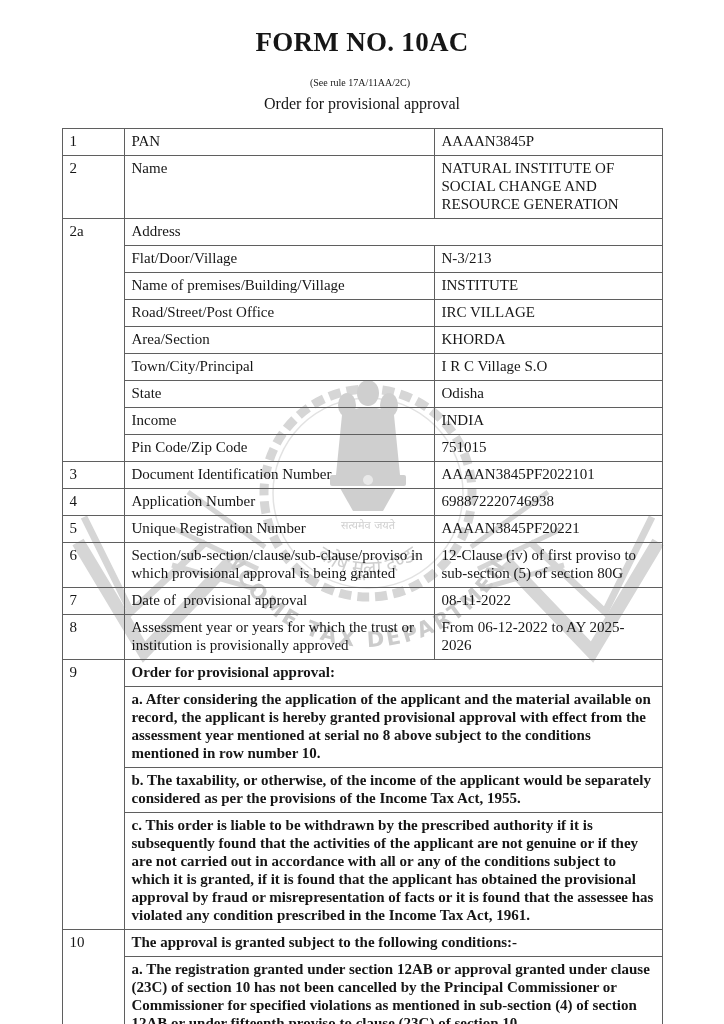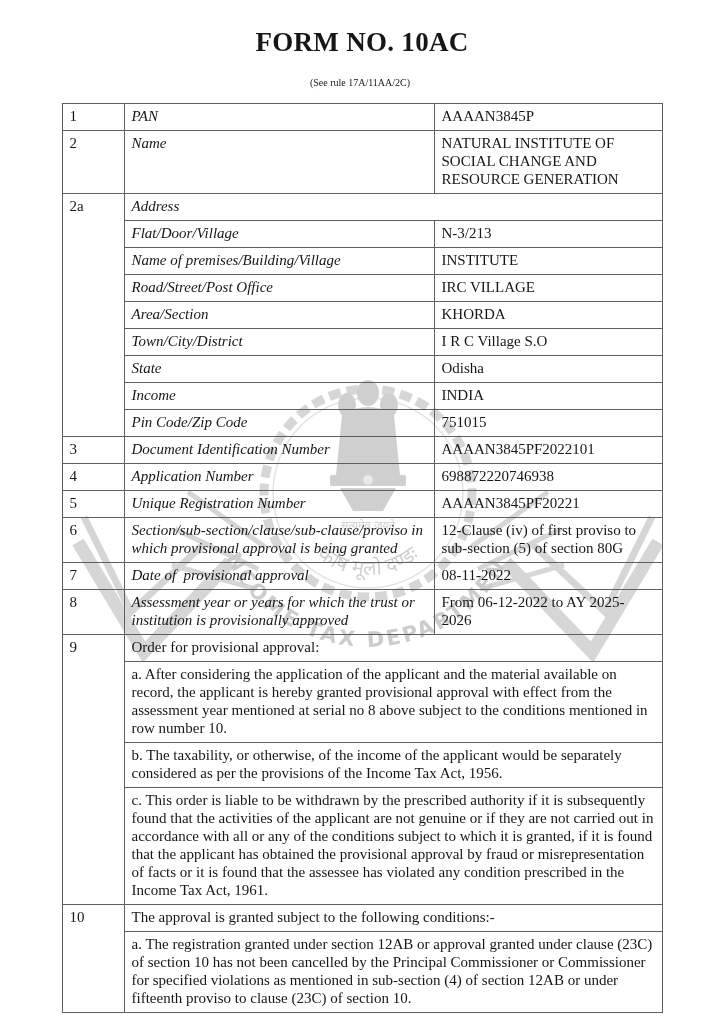--- a/index.html
+++ b/index.html
@@ -36,23 +36,23 @@
   }
   table.form td {
     border:1px solid #5f5f5f;
     padding:3px 7px 5px 7px;
     font-size:15px; line-height:1.2;
     vertical-align:top;
     background:transparent;
     word-wrap:break-word;
   }
   td.num   { }
-  td.label { white-space:pre-wrap;font-style:italic; }
+  td.label { white-space:pre-wrap; }
   td.value { }
-  td.para  { padding:5px 8px 7px 8px; }
+  td.para  { padding:5px 8px 7px 8px;font-weight:bold; }
   td.group-header, td.section-header { }
 </style>
 </head>
 <body>
 
 <div class="page">
 
   <svg class="watermark" viewBox="0 0 604 340" xmlns="http://www.w3.org/2000/svg">
     <g fill="none" stroke="#d6d6d6">
 
@@ -95,20 +95,21 @@
       <textPath href="#motto-arc" startOffset="50%" text-anchor="middle">कोष मूलो दण्डः</textPath>
     </text>
     <text font-family="DejaVu Sans, sans-serif" font-size="21" font-weight="bold" fill="#cccccc" letter-spacing="3">
       <textPath href="#dept-arc" startOffset="50%" text-anchor="middle">INCOME TAX DEPARTMENT</textPath>
     </text>
   </svg>
 
   <div class="header">
     <div class="form-title">FORM NO. 10AC</div>
     <div class="rule-ref">(See rule 17A/11AA/2C)</div>
+    <div class="order-cap">Order for provisional approval</div>
   </div>
 
   <table class="form">
     <colgroup>
       <col style="width:62px">
       <col style="width:310px">
       <col style="width:228px">
     </colgroup>
     <tbody id="table-body">
         <tr>
@@ -135,21 +136,21 @@
         </tr>
         <tr>
           <td class="label">Road/Street/Post Office</td>
           <td class="value">IRC VILLAGE</td>
         </tr>
         <tr>
           <td class="label">Area/Section</td>
           <td class="value">KHORDA</td>
         </tr>
         <tr>
-          <td class="label">Town/City/District</td>
+          <td class="label">Town/City/Principal</td>
           <td class="value">I R C Village S.O</td>
         </tr>
         <tr>
           <td class="label">State</td>
           <td class="value">Odisha</td>
         </tr>
         <tr>
           <td class="label">Income</td>
           <td class="value">INDIA</td>
         </tr>
@@ -188,21 +189,21 @@
           <td class="value">From 06-12-2022 to AY 2025-2026</td>
         </tr>
         <tr>
           <td class="num" rowspan="4">9</td>
           <td class="para section-header" colspan="2">Order for provisional approval:</td>
         </tr>
         <tr>
           <td class="para" colspan="2">a. After considering the application of the applicant and the material available on record, the applicant is hereby granted provisional approval with effect from the assessment year mentioned at serial no 8 above subject to the conditions mentioned in row number 10.</td>
         </tr>
         <tr>
-          <td class="para" colspan="2">b. The taxability, or otherwise, of the income of the applicant would be separately considered as per the provisions of the Income Tax Act, 1956.</td>
+          <td class="para" colspan="2">b. The taxability, or otherwise, of the income of the applicant would be separately considered as per the provisions of the Income Tax Act, 1955.</td>
         </tr>
         <tr>
           <td class="para" colspan="2">c. This order is liable to be withdrawn by the prescribed authority if it is subsequently found that the activities of the applicant are not genuine or if they are not carried out in accordance with all or any of the conditions subject to which it is granted, if it is found that the applicant has obtained the provisional approval by fraud or misrepresentation of facts or it is found that the assessee has violated any condition prescribed in the Income Tax Act, 1961.</td>
         </tr>
         <tr>
           <td class="num" rowspan="2">10</td>
           <td class="para section-header" colspan="2">The approval is granted subject to the following conditions:-</td>
         </tr>
         <tr>
           <td class="para" colspan="2">a. The registration granted under section 12AB or approval granted under clause (23C) of section 10 has not been cancelled by the Principal Commissioner or Commissioner for specified violations as mentioned in sub-section (4) of section 12AB or under fifteenth proviso to clause (23C) of section 10.</td>

